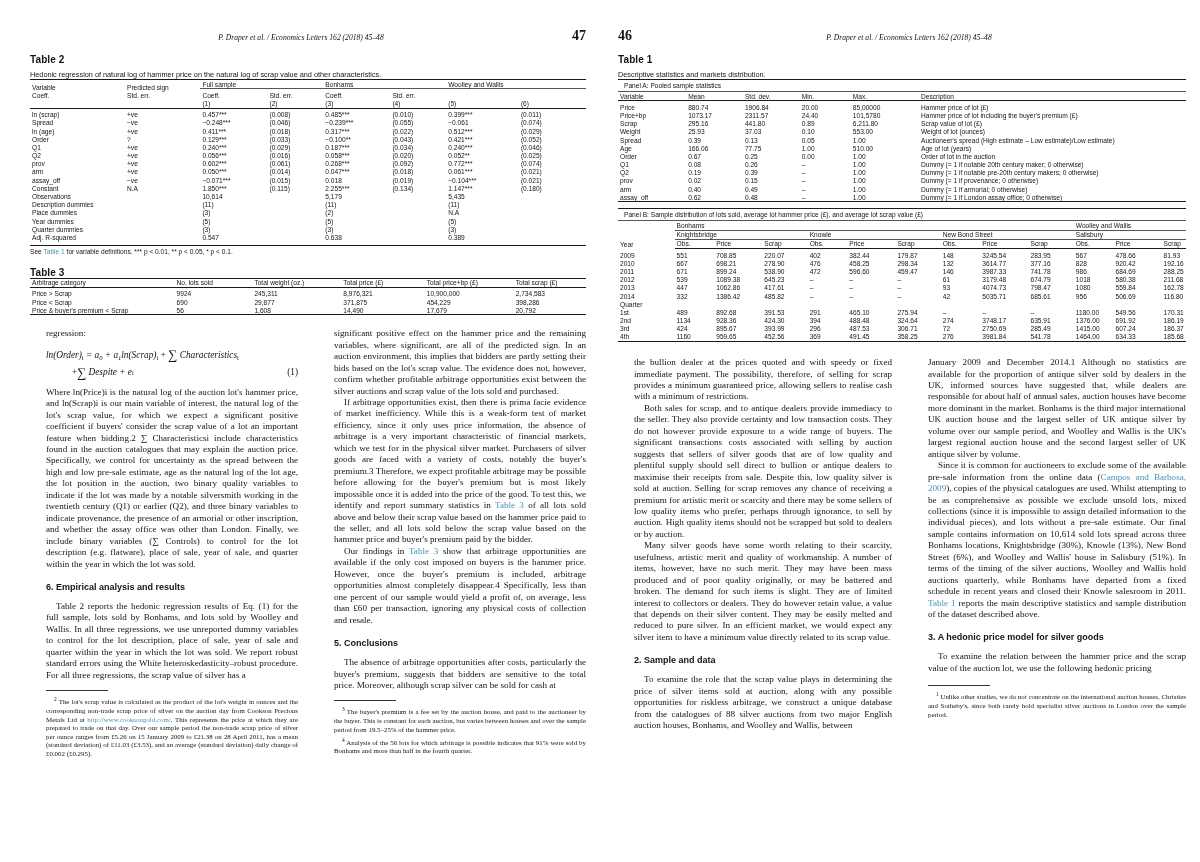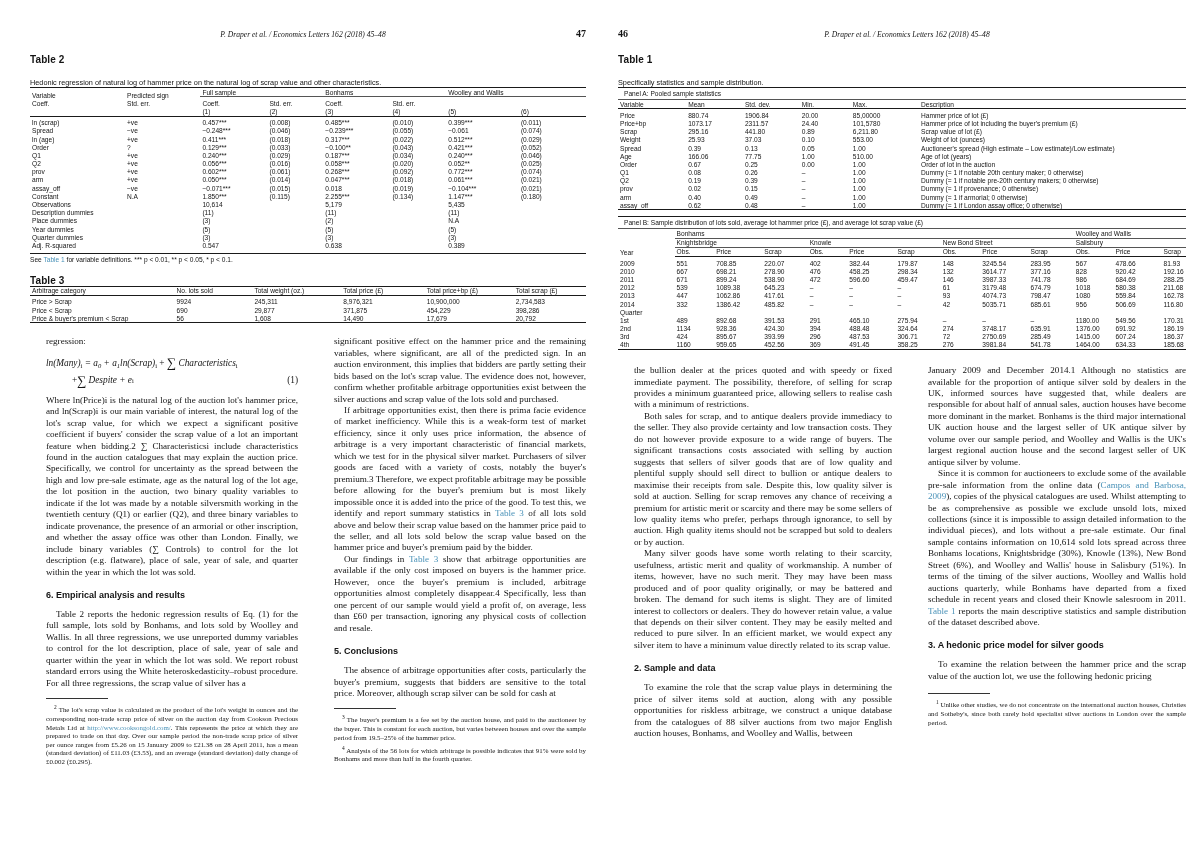--- a/index.html
+++ b/index.html
@@ -32,27 +32,27 @@
   
   .runhead {
     display: flex;
     align-items: baseline;
     font-size: 7.6px;
     font-style: italic;
     font-family: "Liberation Serif", serif;
     height: 16px;
   }
   .runhead .t { flex: 1; text-align: center; }
-  .runhead .pno { font-style: normal; font-weight: bold; font-size: 10px; }
+  .runhead .pno { font-style: normal; font-weight: bold; font-size: 14px; }
   .runhead.right .pno { order: -1; }
 
   
   .tbl-block { margin-top: 10px; font-family: "Liberation Sans", sans-serif; }
   .tbl-title { font-size: 10px; font-weight: bold; letter-spacing: .1px; }
-  .tbl-cap   { font-size: 7.3px; margin-top: 13px; }
+  .tbl-cap   { font-size: 7.3px; margin-top: 5px; }
   table { border-collapse: collapse; width: 100%; font-size: 6.6px; }
   table td, table th { padding: 0.6px 2px; font-weight: normal; text-align: left; vertical-align: bottom; white-space: nowrap; }
   .rule-top td    { border-top: 1.1px solid #1a1a1a; }
   .rule-thin td   { border-top: 0.55px solid #555; }
   .rule-bot td    { border-bottom: 1.1px solid #1a1a1a; }
   .grp-rule       { border-bottom: 0.55px solid #555; }
   .pad-row td     { height: 2px; padding: 0; }
   .tbl-note { font-size: 6.6px; margin-top: 3px; padding-top: 2px; }
   .lnk { color: #4a92b8; }
 
@@ -384,21 +384,21 @@
       <div style="border-top:1.1px solid #1a1a1a; height:1px;"></div>
     </div>
 
     <div class="cols">
 
       <div class="col">
         <p class="body noind">regression:</p>
 
         <div class="eqblock">
           <div>
-            <span>ln(Many)</span><span class="rm" style="font-size:6.5px;vertical-align:-2px;">i</span><span> = a</span><span style="font-size:6.5px;vertical-align:-2px;">0</span><span> + a</span><span style="font-size:6.5px;vertical-align:-2px;">1</span><span>ln(Scrap)</span><span class="rm" style="font-size:6.5px;vertical-align:-2px;">i</span>
+            <span>ln(Order)</span><span class="rm" style="font-size:6.5px;vertical-align:-2px;">i</span><span> = a</span><span style="font-size:6.5px;vertical-align:-2px;">0</span><span> + a</span><span style="font-size:6.5px;vertical-align:-2px;">1</span><span>ln(Scrap)</span><span class="rm" style="font-size:6.5px;vertical-align:-2px;">i</span>
             <span class="rm"> + </span><span class="big">∑</span>
             <span>Characteristics</span><span class="rm" style="font-size:6.5px;vertical-align:-2px;">i</span>
           </div>
           <div class="l2">
             <span class="sp"></span>
               <span class="rm">+ </span>
               <span class="big">∑</span>
             <span style="margin-left:2px;">Despite + e</span>
               <span class="rm" style="font-size:6.5px;vertical-align:-2px;">i</span>
             <span class="eqno">(1)</span>
@@ -446,21 +446,21 @@
 
   <div class="page page-right">
 
     <div class="runhead right">
       <span class="pno">46</span>
       <span class="t">P. Draper et al. / Economics Letters 162 (2018) 45–48</span>
     </div>
 
     <div class="tbl-block">
       <div class="tbl-title">Table 1</div>
-      <div class="tbl-cap">Specifically statistics and sample distribution.</div>
+      <div class="tbl-cap">Descriptive statistics and markets distribution.</div>
 
       <table>
         <colgroup>
             <col style="width:12%">
             <col style="width:10%">
             <col style="width:10%">
             <col style="width:9%">
             <col style="width:12%">
             <col style="width:47%">
           </colgroup>

